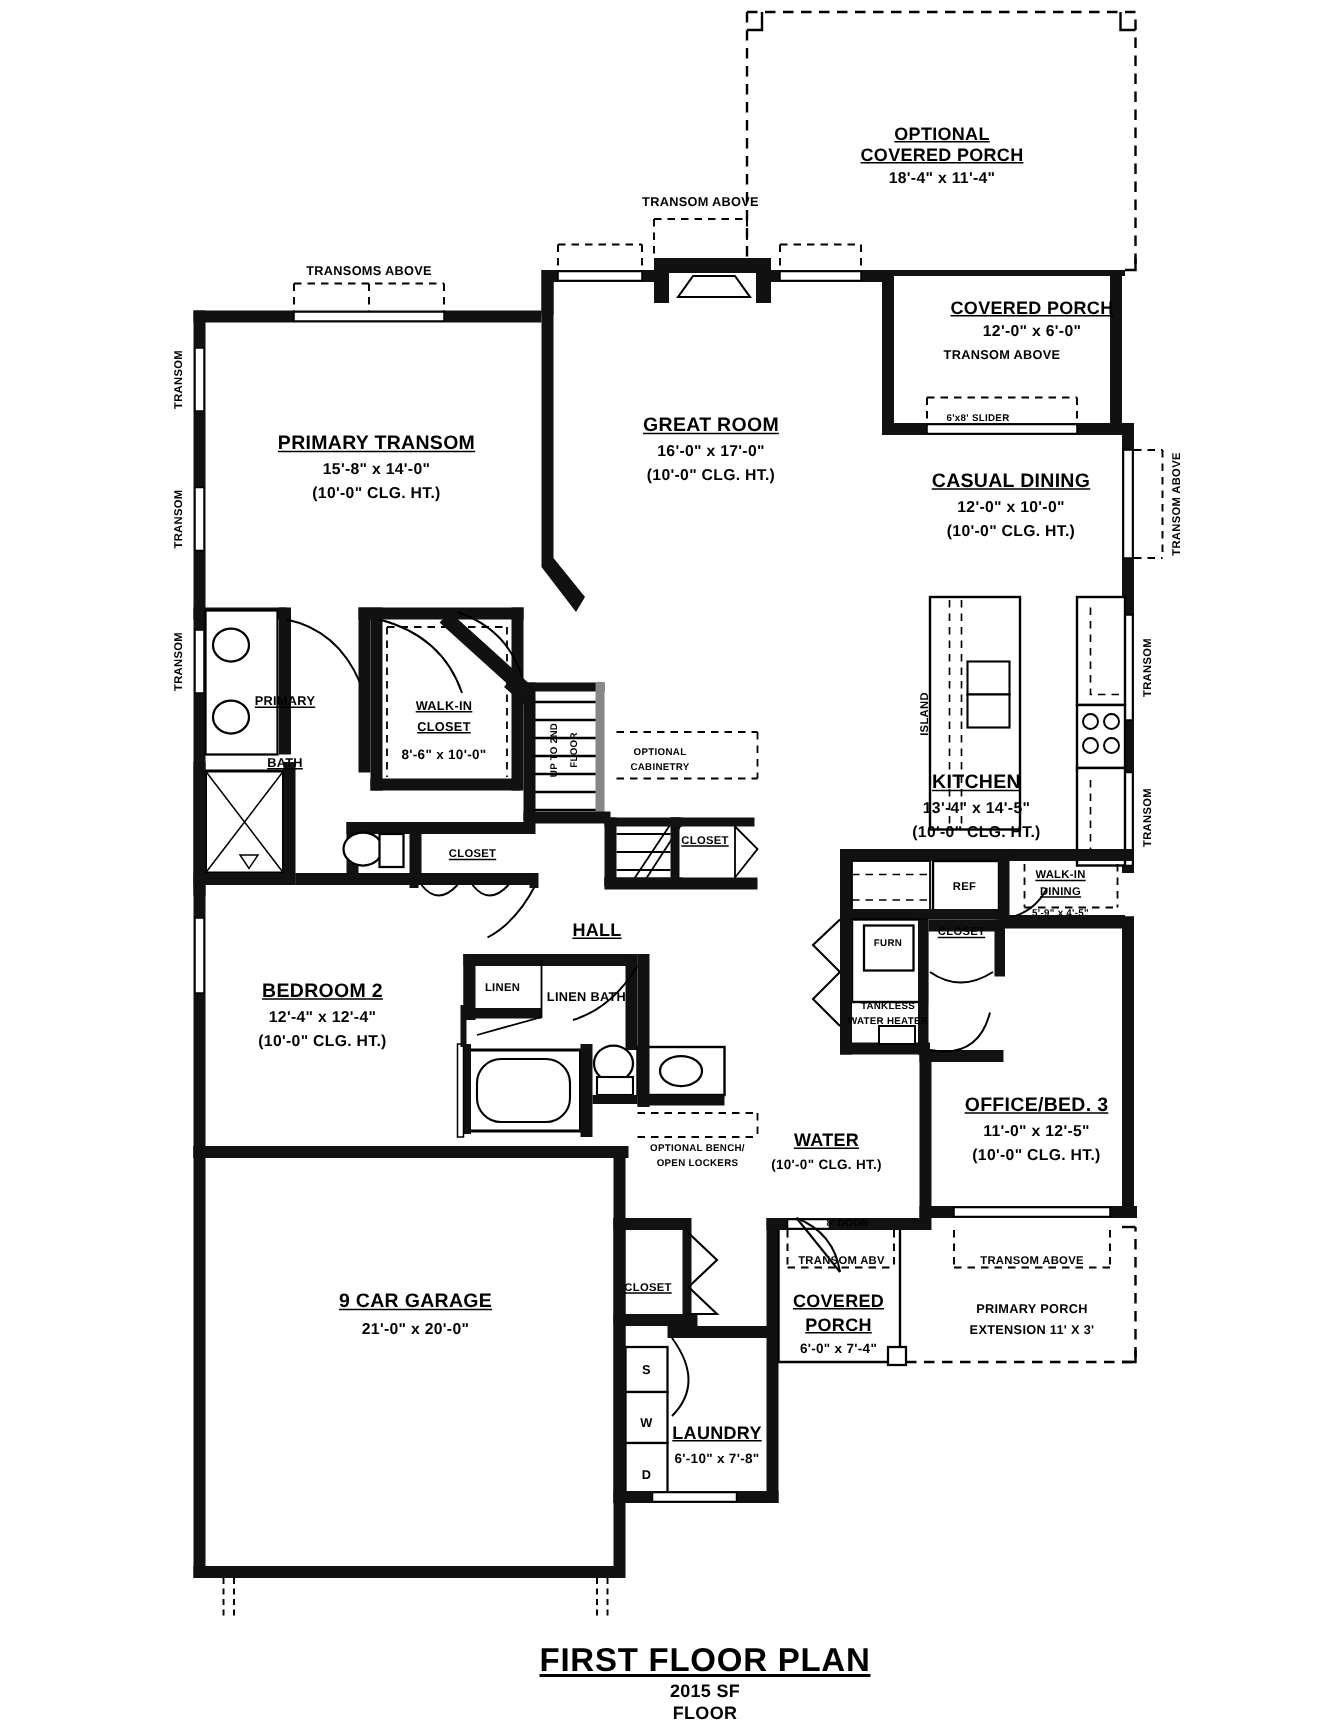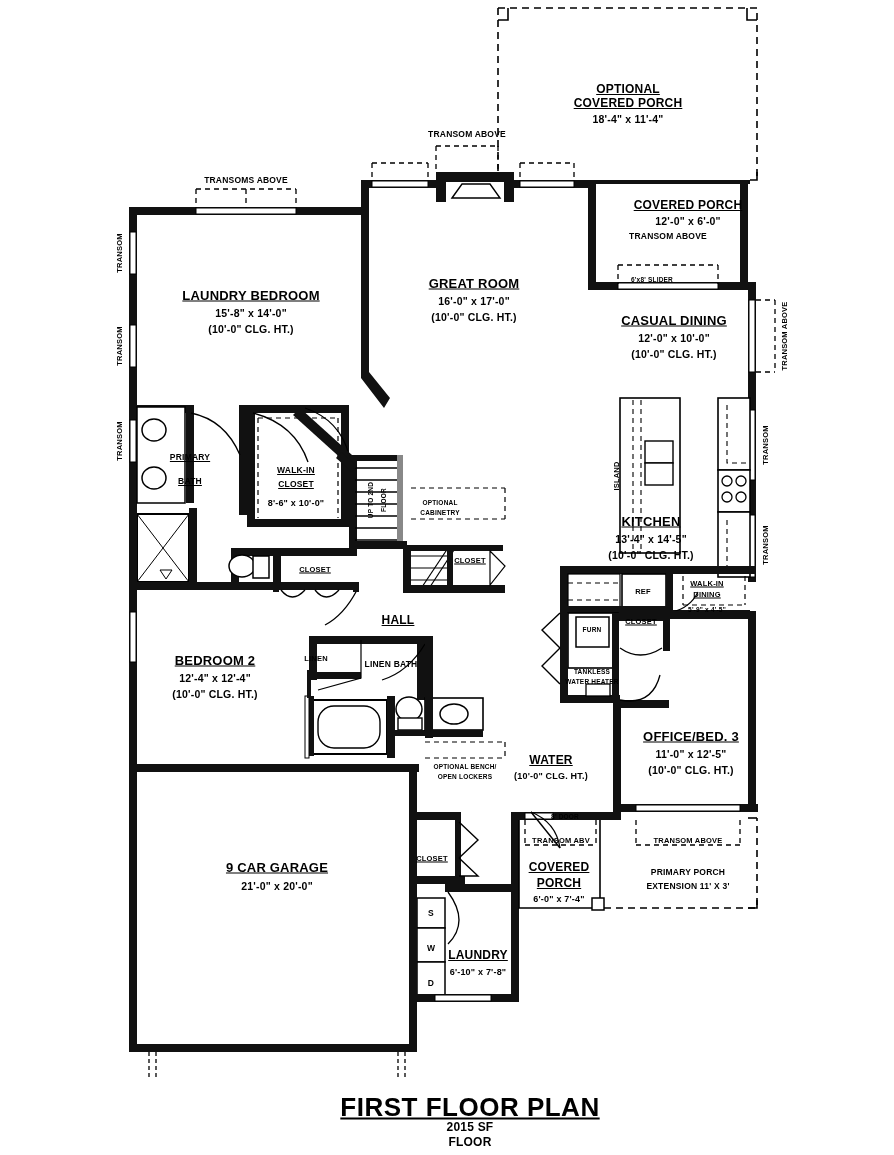--- a/index.html
+++ b/index.html
@@ -11,21 +11,21 @@
        transform:translate(-50%,-50%);}
   .rm{font-size:13px;text-decoration:underline;}
   .rm2{font-size:12px;text-decoration:underline;}
   .dim{font-size:10.5px;}
   .dim9{font-size:9px;}
   .sm{font-size:8.5px;}
   .sm7{font-size:7.5px;}
   .tiny{font-size:6.5px;}
   .und{text-decoration:underline;}
   .rot90{transform:translate(-50%,-50%) rotate(-90deg);}
-  .title{font-size:26px;text-decoration:underline;letter-spacing:.5px;}
+  .title{font-size:22px;text-decoration:underline;letter-spacing:.5px;}
   .sub{font-size:12px;}
 </style>
 </head>
 <body>
 
 <div id="plan">
 
 <svg width="894" height="1155" viewBox="0 0 894 1155">
   <g fill="#111" stroke="none">
 
@@ -338,21 +338,21 @@
 
 <div class="lbl sm" style="left:467px;top:134px">TRANSOM ABOVE</div>
 
 <div class="lbl sm" style="left:246px;top:180px">TRANSOMS ABOVE</div>
 
 <div class="lbl rm2" style="left:688px;top:205px">COVERED PORCH</div>
 <div class="lbl dim" style="left:688px;top:221px">12'-0" x 6'-0"</div>
 <div class="lbl sm" style="left:668px;top:236px">TRANSOM ABOVE</div>
 <div class="lbl tiny" style="left:652px;top:279px">6'x8' SLIDER</div>
 
-<div class="lbl rm" style="left:251px;top:295px">LAUNDRY BEDROOM</div>
+<div class="lbl rm" style="left:251px;top:295px">PRIMARY TRANSOM</div>
 <div class="lbl dim" style="left:251px;top:313px">15'-8" x 14'-0"</div>
 <div class="lbl dim" style="left:251px;top:329px">(10'-0" CLG. HT.)</div>
 
 <div class="lbl rm" style="left:474px;top:283px">GREAT ROOM</div>
 <div class="lbl dim" style="left:474px;top:301px">16'-0" x 17'-0"</div>
 <div class="lbl dim" style="left:474px;top:317px">(10'-0" CLG. HT.)</div>
 
 <div class="lbl rm" style="left:674px;top:320px">CASUAL DINING</div>
 <div class="lbl dim" style="left:674px;top:338px">12'-0" x 10'-0"</div>
 <div class="lbl dim" style="left:674px;top:354px">(10'-0" CLG. HT.)</div>
@@ -363,22 +363,22 @@
 <div class="lbl sm7 rot90" style="left:616px;top:476px">ISLAND</div>
 
 <div class="lbl sm7 rot90" style="left:119px;top:253px">TRANSOM</div>
 <div class="lbl sm7 rot90" style="left:119px;top:346px">TRANSOM</div>
 <div class="lbl sm7 rot90" style="left:119px;top:441px">TRANSOM</div>
 
 <div class="lbl sm7 rot90" style="left:784px;top:336px">TRANSOM ABOVE</div>
 <div class="lbl sm7 rot90" style="left:765px;top:445px">TRANSOM</div>
 <div class="lbl sm7 rot90" style="left:765px;top:545px">TRANSOM</div>
 
-<div class="lbl sm und" style="left:190px;top:457px">PRIMARY</div>
-<div class="lbl sm und" style="left:190px;top:481px">BATH</div>
+<div class="lbl sm und" style="left:190px;top:467px">PRIMARY</div>
+<div class="lbl sm und" style="left:190px;top:508px">BATH</div>
 
 <div class="lbl sm und" style="left:296px;top:470px">WALK-IN</div>
 <div class="lbl sm und" style="left:296px;top:484px">CLOSET</div>
 <div class="lbl dim9" style="left:296px;top:503px">8'-6" x 10'-0"</div>
 
 <div class="lbl tiny rot90" style="left:370px;top:500px">UP TO 2ND</div>
 <div class="lbl tiny rot90" style="left:383px;top:500px">FLOOR</div>
 
 <div class="lbl tiny" style="left:440px;top:502px">OPTIONAL</div>
 <div class="lbl tiny" style="left:440px;top:512px">CABINETRY</div>
@@ -387,21 +387,21 @@
 <div class="lbl sm7 und" style="left:470px;top:560px">CLOSET</div>
 <div class="lbl sm7 und" style="left:641px;top:621px">CLOSET</div>
 <div class="lbl sm7 und" style="left:432px;top:858px">CLOSET</div>
 
 <div class="lbl rm2" style="left:398px;top:620px">HALL</div>
 
 <div class="lbl rm" style="left:215px;top:660px">BEDROOM 2</div>
 <div class="lbl dim" style="left:215px;top:678px">12'-4" x 12'-4"</div>
 <div class="lbl dim" style="left:215px;top:694px">(10'-0" CLG. HT.)</div>
 
-<div class="lbl sm7" style="left:316px;top:658px">LINEN</div>
+<div class="lbl sm7" style="left:335px;top:658px">LINEN</div>
 <div class="lbl sm" style="left:391px;top:664px">LINEN BATH</div>
 
 <div class="lbl tiny" style="left:465px;top:766px">OPTIONAL BENCH/</div>
 <div class="lbl tiny" style="left:465px;top:776px">OPEN LOCKERS</div>
 
 <div class="lbl sm7" style="left:643px;top:591px">REF</div>
 <div class="lbl sm7 und" style="left:707px;top:583px">WALK-IN</div>
 <div class="lbl sm7 und" style="left:707px;top:594px">DINING</div>
 <div class="lbl tiny" style="left:707px;top:609px">5'-9" x 4'-5"</div>
 <div class="lbl tiny" style="left:592px;top:629px">FURN</div>

